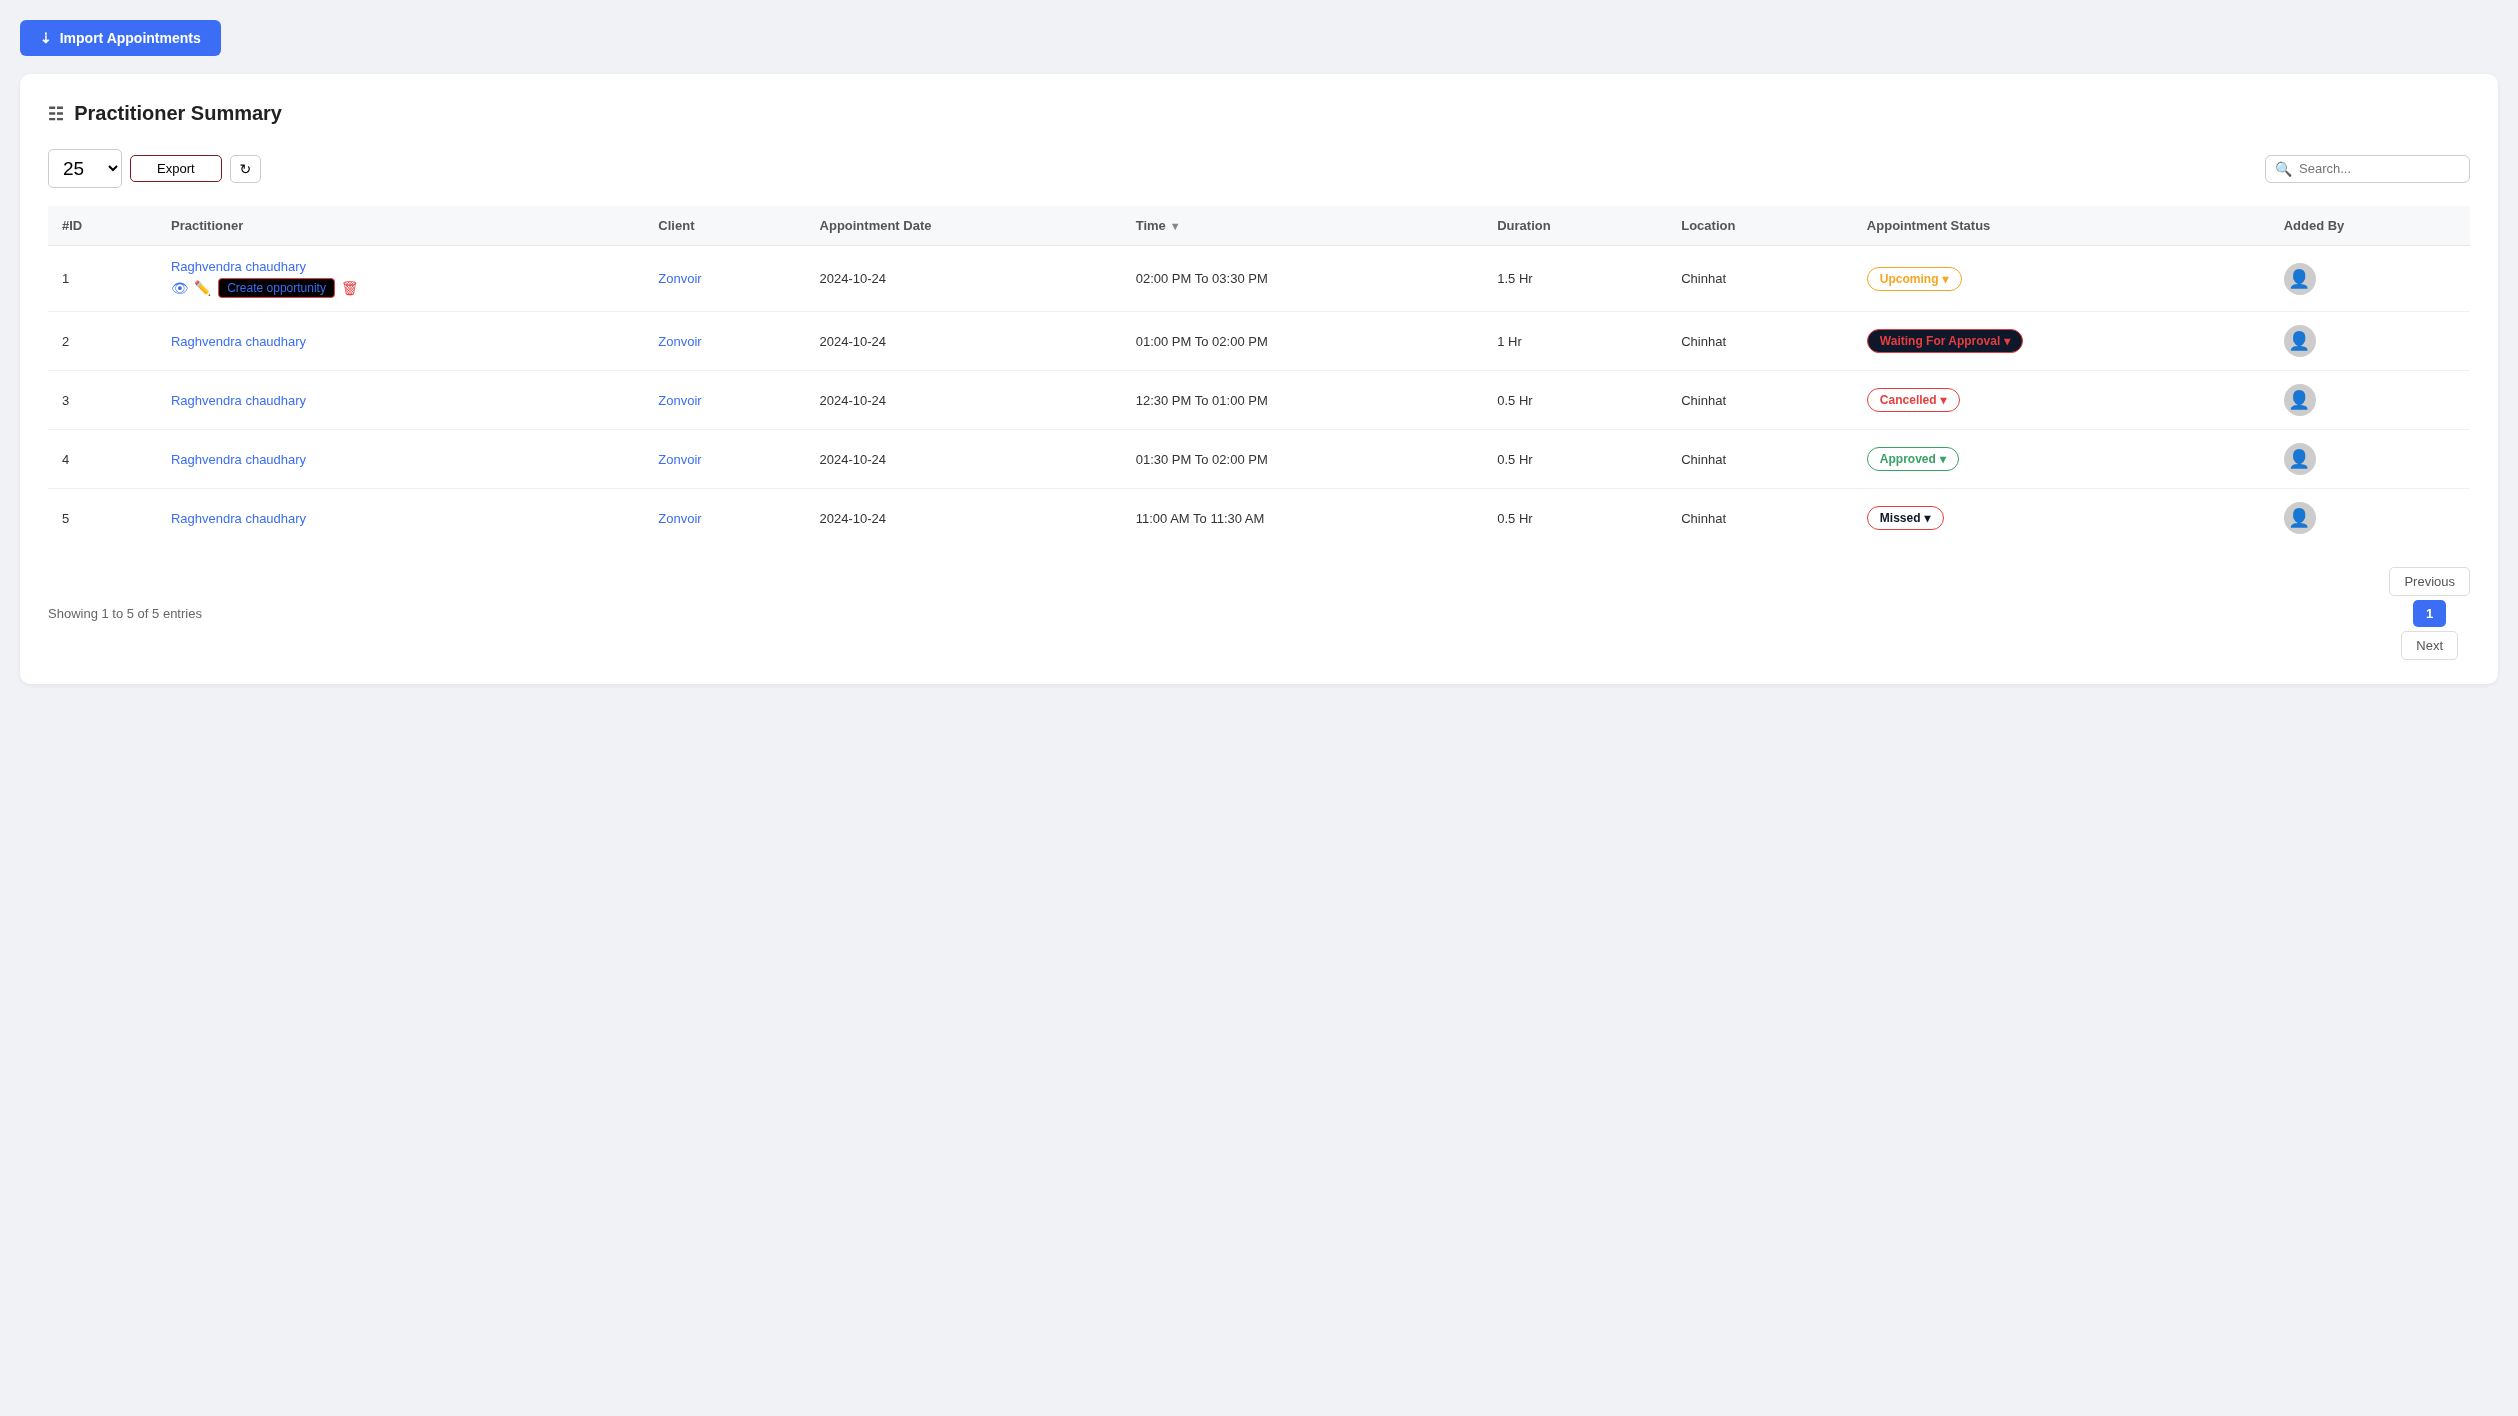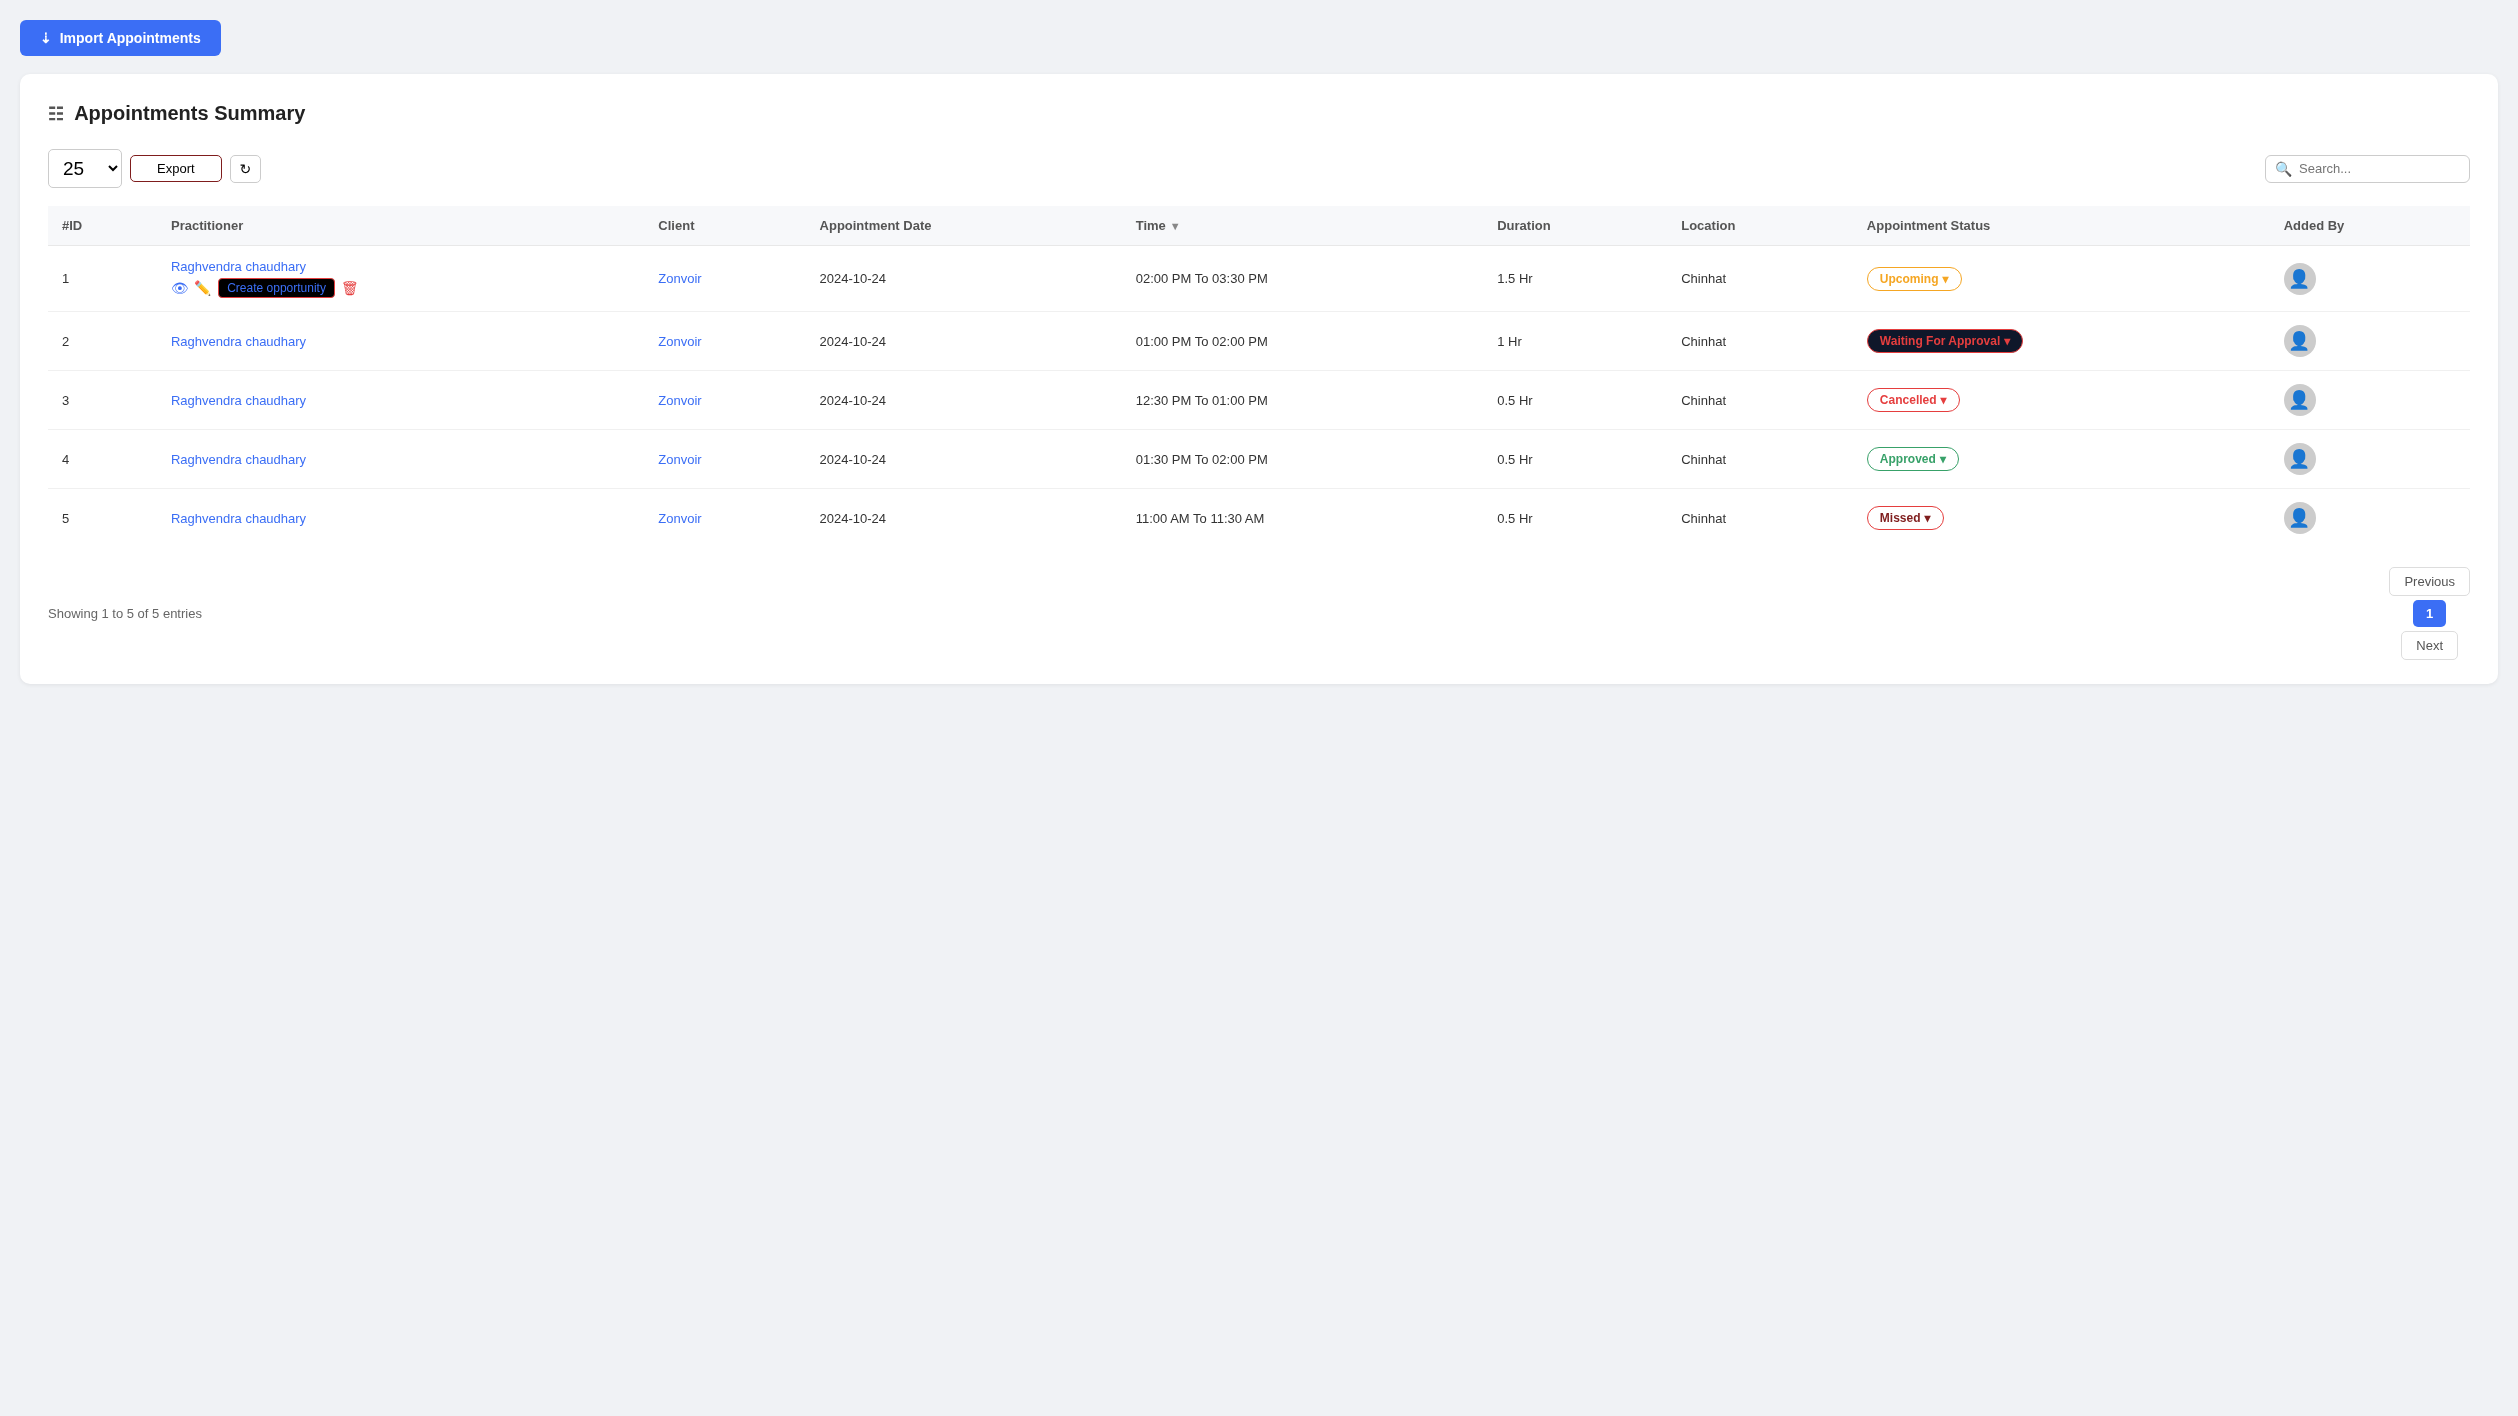--- a/index.html
+++ b/index.html
@@ -171,21 +171,21 @@
       color: #e53e3e;
       border: 1.5px solid #e53e3e;
       background: #fff;
     }
     .status-approved {
       color: #38a169;
       border: 1.5px solid #38a169;
       background: #fff;
     }
     .status-missed {
-      color: #7f1d1d;
+      color: #0f172a;
       border: 1.5px solid #e53e3e;
       background: #fff;
     }
     .avatar {
       width: 32px;
       height: 32px;
       border-radius: 50%;
       background: #ccc;
       display: inline-flex;
       align-items: center;
@@ -244,21 +244,21 @@
 <button class="import-btn">
   <span>⇣</span>
   <span>Import Appointments</span>
 </button>
 
 
 <div class="card">
 
   <div class="card-title">
     <span class="card-title-icon">☷</span>
-    <span>Appointments Summary</span>
+    <span>Practitioner Summary</span>
   </div>
 
   <div class="toolbar">
     <select class="page-size-select">
       <option>25</option>
       <option>10</option>
       <option>50</option>
       <option>100</option>
     </select>
     <button class="export-btn">Export</button>

